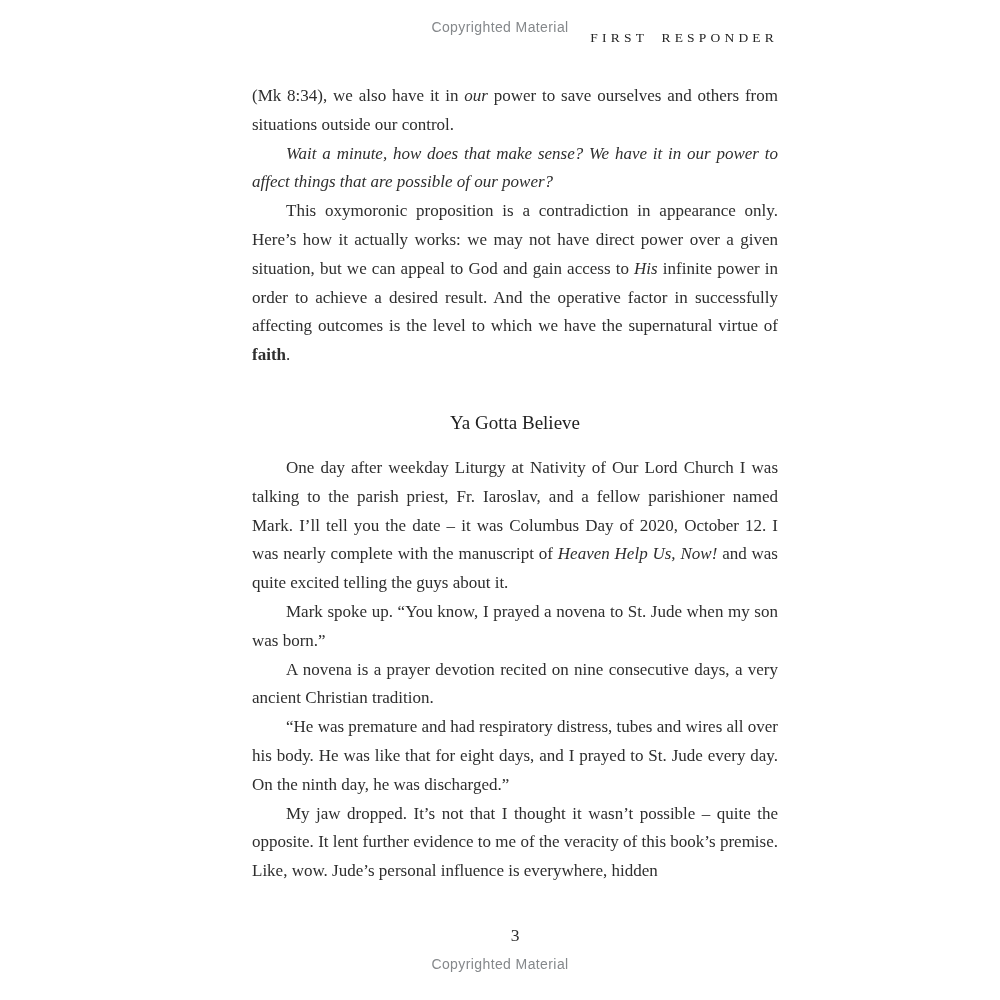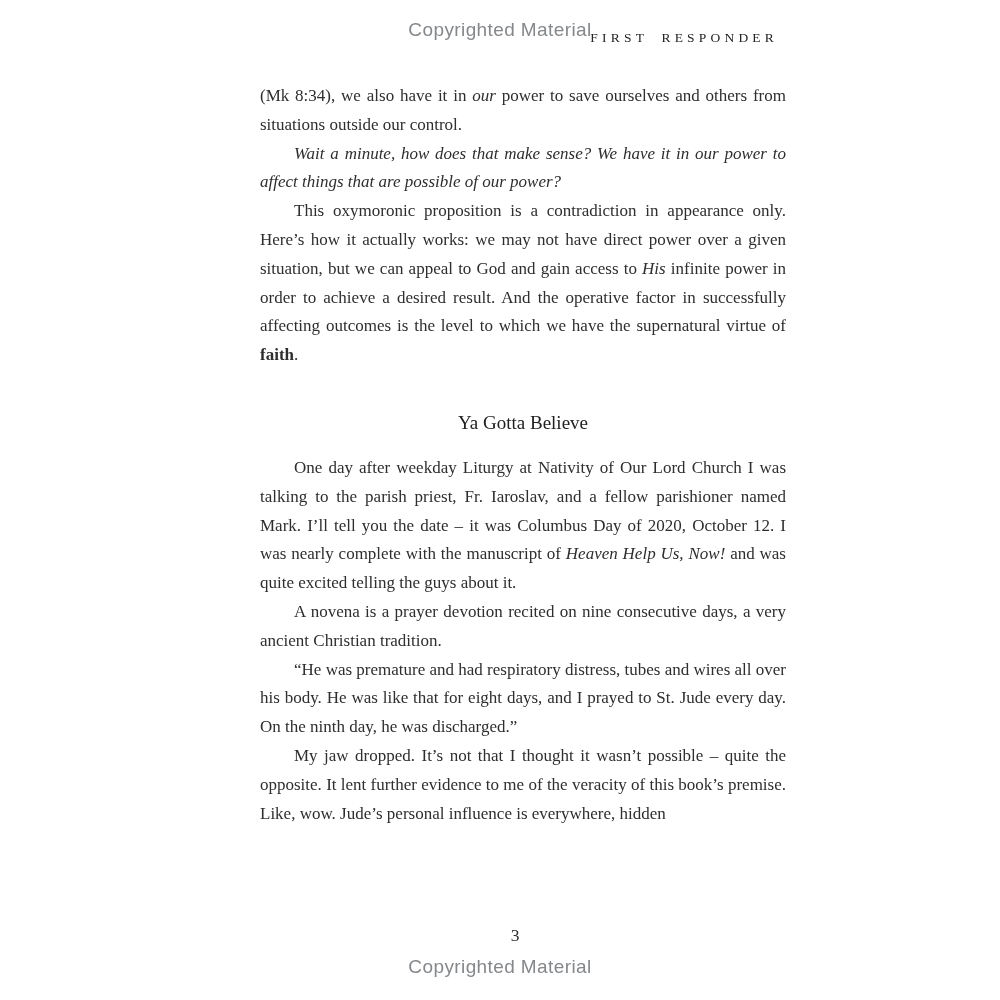--- a/index.html
+++ b/index.html
@@ -13,39 +13,39 @@
     height: 1000px;
     background: #ffffff;
     overflow: hidden;
   }
   .copyright-notice {
     position: absolute;
     left: 0;
     width: 100%;
     text-align: center;
     font-family: "Liberation Sans", sans-serif;
-    font-size: 19px;
+    font-size: 14px;
     letter-spacing: 0.4px;
     color: #85888b;
   }
   .copyright-top { top: 19px; }
   .copyright-bottom { top: 956px; }
   .running-header {
     position: absolute;
     top: 30px;
     right: 222px;
     font-family: "Liberation Serif", serif;
     font-size: 13.5px;
     letter-spacing: 4.2px;
     word-spacing: 6px;
     color: #242424;
   }
   .text-block {
     position: absolute;
-    left: 260px;
+    left: 252px;
     top: 82px;
     width: 526px;
   }
   .para {
     margin: 0;
     text-align: justify;
     text-indent: 34px;
     font-family: "Liberation Serif", serif;
     font-size: 17px;
     line-height: 28.8px;
@@ -83,20 +83,21 @@
   <div class="copyright-notice copyright-top">Copyrighted Material</div>
 
   <div class="running-header">FIRST RESPONDER</div>
 
   <div class="text-block">
       <p class="para no-indent"><span class="run-normal">(Mk 8:34), we also have it in </span><span class="run-italic">our</span><span class="run-normal"> power to save ourselves and others from situations outside our control.</span></p>
       <p class="para"><span class="run-italic">Wait a minute, how does that make sense? We have it in our power to affect things that are possible of our power?</span></p>
       <p class="para"><span class="run-normal">This oxymoronic proposition is a contradiction in appearance only. Here’s how it actually works: we may not have direct power over a given situation, but we can appeal to God and gain access to </span><span class="run-italic">His</span><span class="run-normal"> infinite power in order to achieve a desired result. And the operative factor in successfully affecting outcomes is the level to which we have the supernatural virtue of </span><span class="run-bold">faith</span><span class="run-normal">.</span></p>
       <h2 class="section-heading">Ya Gotta Believe</h2>
       <p class="para"><span class="run-normal">One day after weekday Liturgy at Nativity of Our Lord Church I was talking to the parish priest, Fr. Iaroslav, and a fellow parishioner named Mark. I’ll tell you the date – it was Columbus Day of 2020, October 12. I was nearly complete with the manuscript of </span><span class="run-italic">Heaven Help Us, Now!</span><span class="run-normal"> and was quite excited telling the guys about it.</span></p>
+      <p class="para"><span class="run-normal">Mark spoke up. “You know, I prayed a novena to St. Jude when my son was born.”</span></p>
       <p class="para"><span class="run-normal">A novena is a prayer devotion recited on nine consecutive days, a very ancient Christian tradition.</span></p>
       <p class="para"><span class="run-normal">“He was premature and had respiratory distress, tubes and wires all over his body. He was like that for eight days, and I prayed to St. Jude every day. On the ninth day, he was discharged.”</span></p>
       <p class="para"><span class="run-normal">My jaw dropped. It’s not that I thought it wasn’t possible – quite the opposite. It lent further evidence to me of the veracity of this book’s premise. Like, wow. Jude’s personal influence is everywhere, hidden</span></p>
     </div>
 
   <div class="page-number">3</div>
 
   <div class="copyright-notice copyright-bottom">Copyrighted Material</div>
 
 </div>

